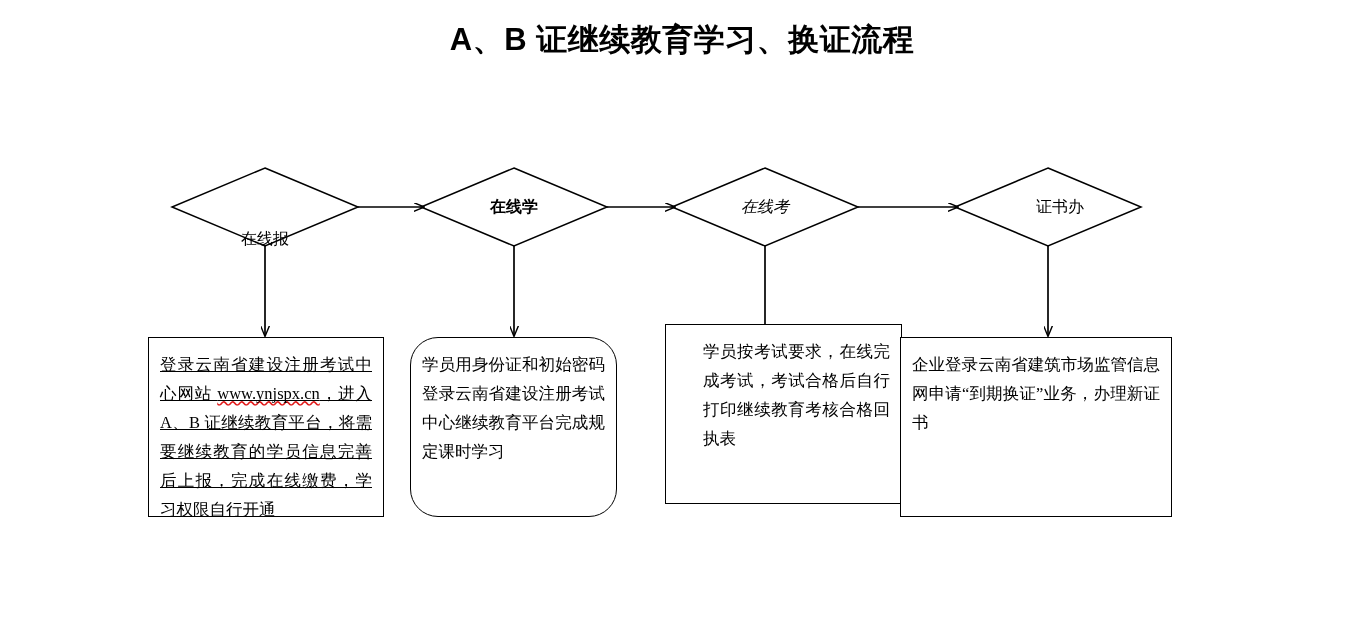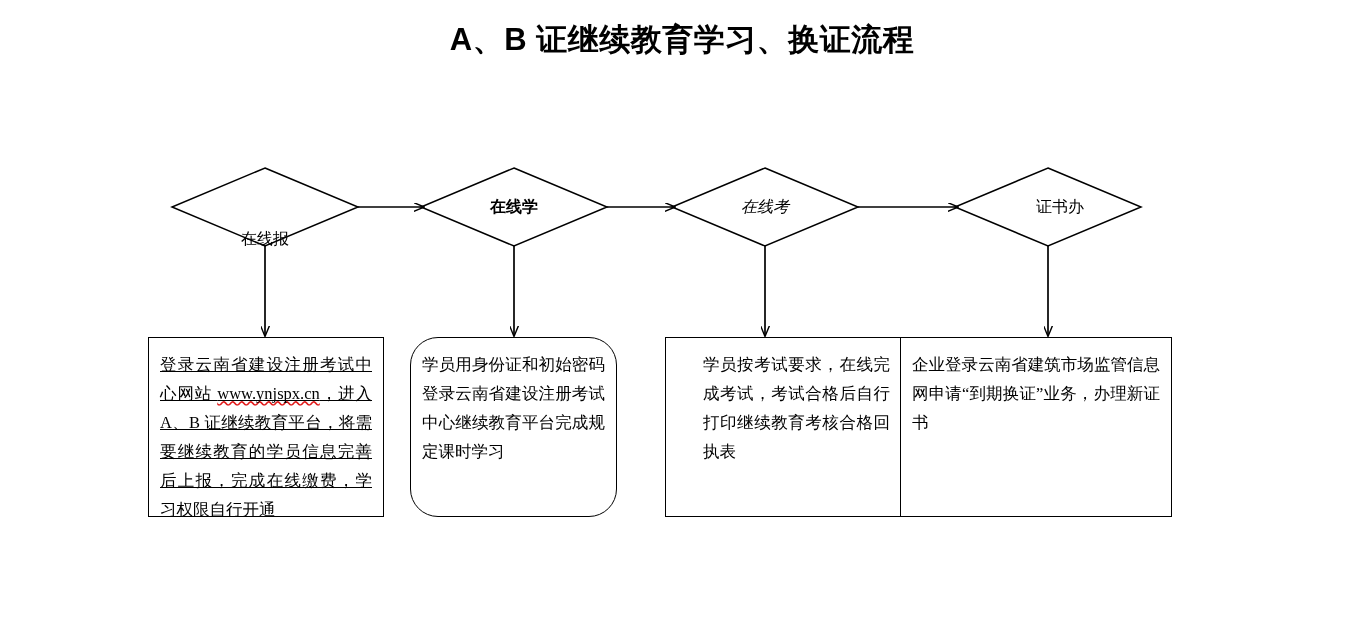--- a/index.html
+++ b/index.html
@@ -109,16 +109,16 @@
     <line x1="1048" y1="246" x2="1048" y2="336" stroke="#000000" stroke-width="1.7" marker-end="url(#arrowhead)"></line>
   </svg>
 
   <div class="diamond-label" style="left:265px; top:207px;margin-top:32px;">在线报</div>
   <div class="diamond-label" style="left:514px; top:207px;font-weight:bold;">在线学</div>
   <div class="diamond-label" style="left:765px; top:207px;font-style:italic;">在线考</div>
   <div class="diamond-label" style="left:1048px; top:207px;margin-left:12px;">证书办</div>
 
   <div class="proc-box" style="left:148px; top:337px; width:236px; height:180px;text-decoration:underline;"><span>登录云南省建设注册考试中心网站 </span><span class="spellerror">www.ynjspx.cn</span><span>，进入 A、B 证继续教育平台，将需要继续教育的学员信息完善后上报，完成在线缴费，学习权限自行开通</span></div>
   <div class="proc-box" style="left:410px; top:337px; width:207px; height:180px;border-radius:28px;"><span>学员用身份证和初始密码登录云南省建设注册考试中心继续教育平台完成规定课时学习</span></div>
-  <div class="proc-box" style="left:665px; top:337px; width:237px; height:180px;padding-left:37px;"><span>学员按考试要求，在线完成考试，考试合格后自行打印继续教育考核合格回执表</span></div>
+  <div class="proc-box" style="left:665px; top:324px; width:237px; height:180px;padding-left:37px;"><span>学员按考试要求，在线完成考试，考试合格后自行打印继续教育考核合格回执表</span></div>
   <div class="proc-box" style="left:900px; top:337px; width:272px; height:180px;"><span>企业登录云南省建筑市场监管信息网申请“到期换证”业务，办理新证书</span></div>
 
 </div>
 
 </body></html>

